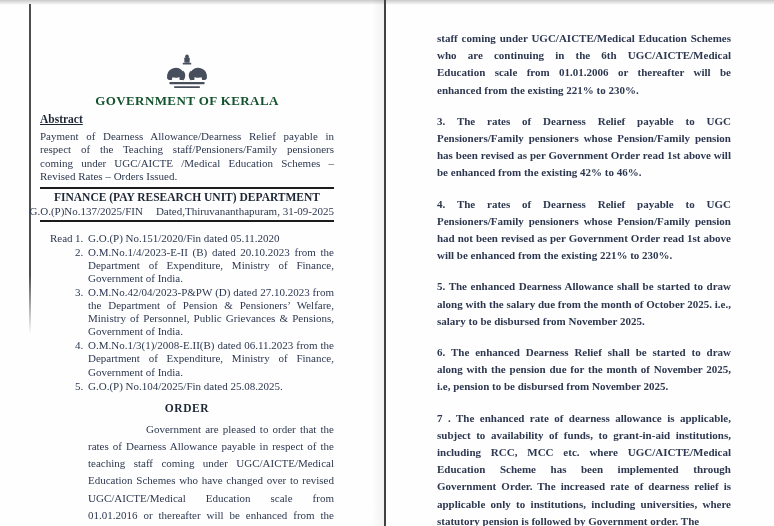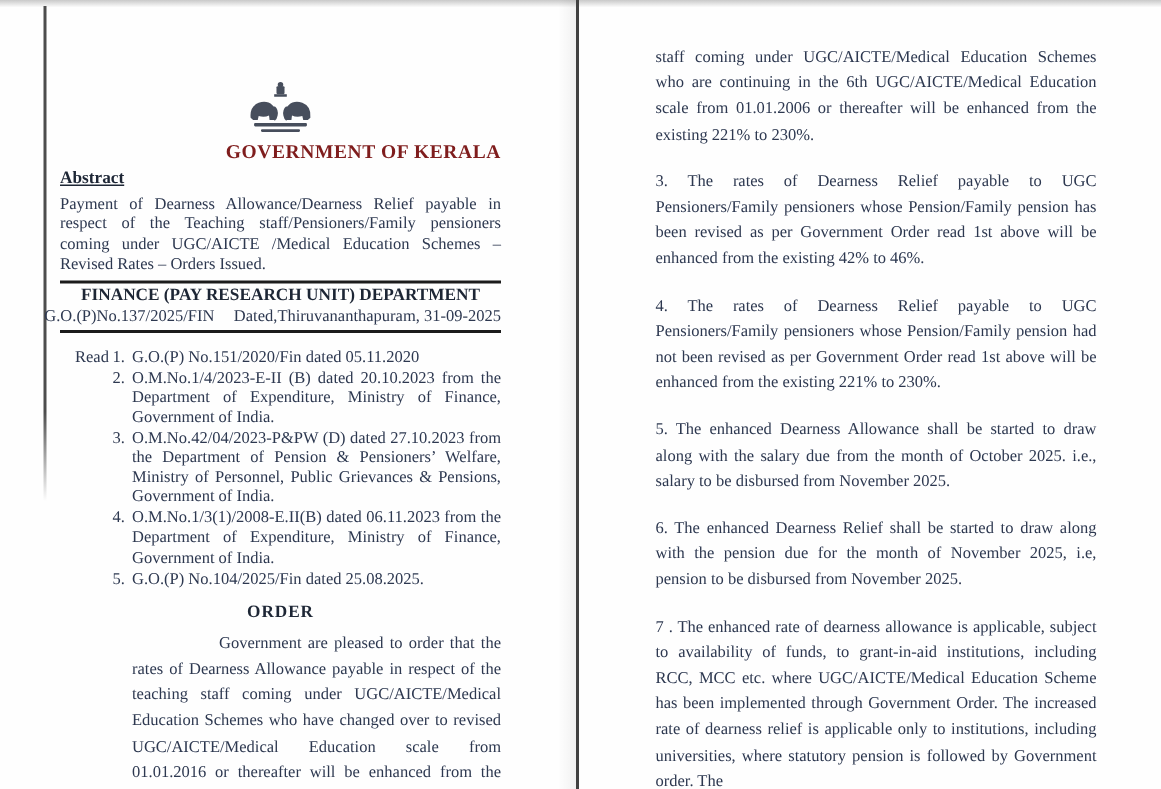--- a/index.html
+++ b/index.html
@@ -25,30 +25,30 @@
     position: absolute; left: 384px; top: 0; width: 2px; height: 526px;
     background: #414141;
   }
   .left-page-shade {
     position: absolute; left: 372px; top: 0; width: 12px; height: 526px;
     background: linear-gradient(to right, rgba(0,0,0,0), rgba(0,0,0,0.05));
   }
 
   .page { position: absolute; top: 0; height: 526px; background: transparent; }
   .page.left  { left: 31px;  width: 353px; }
-  .page.right { left: 386px; width: 360px; }
+  .page.right { left: 386px; width: 360px; font-weight: bold; }
 
   .content-left  { position: absolute; left: 9px;  top: 0;    width: 294px; }
   .content-right { position: absolute; left: 51px; top: 30px; width: 294px; }
 
   .emblem-wrap { width: 46px; margin: 54px auto 3px auto; text-align: center; }
 
   .gov-title {
-    text-align: right; font-weight: bold; font-size: 13px;
-    letter-spacing: 0.4px; color: #7f1d1d; margin: 0 0 4px 0;
+    text-align: center; font-weight: bold; font-size: 13px;
+    letter-spacing: 0.4px; color: #14532d; margin: 0 0 4px 0;
   }
   .abstract-heading {
     font-weight: bold; font-size: 11.5px;
     text-decoration: underline; color: #1d2635; margin: 0 0 5px 0;
   }
   .abstract-text {
     font-size: 11px; line-height: 13.4px; text-align: justify; margin: 0; font-family: Liberation Serif, serif;
   }
 
   .dept-block {

